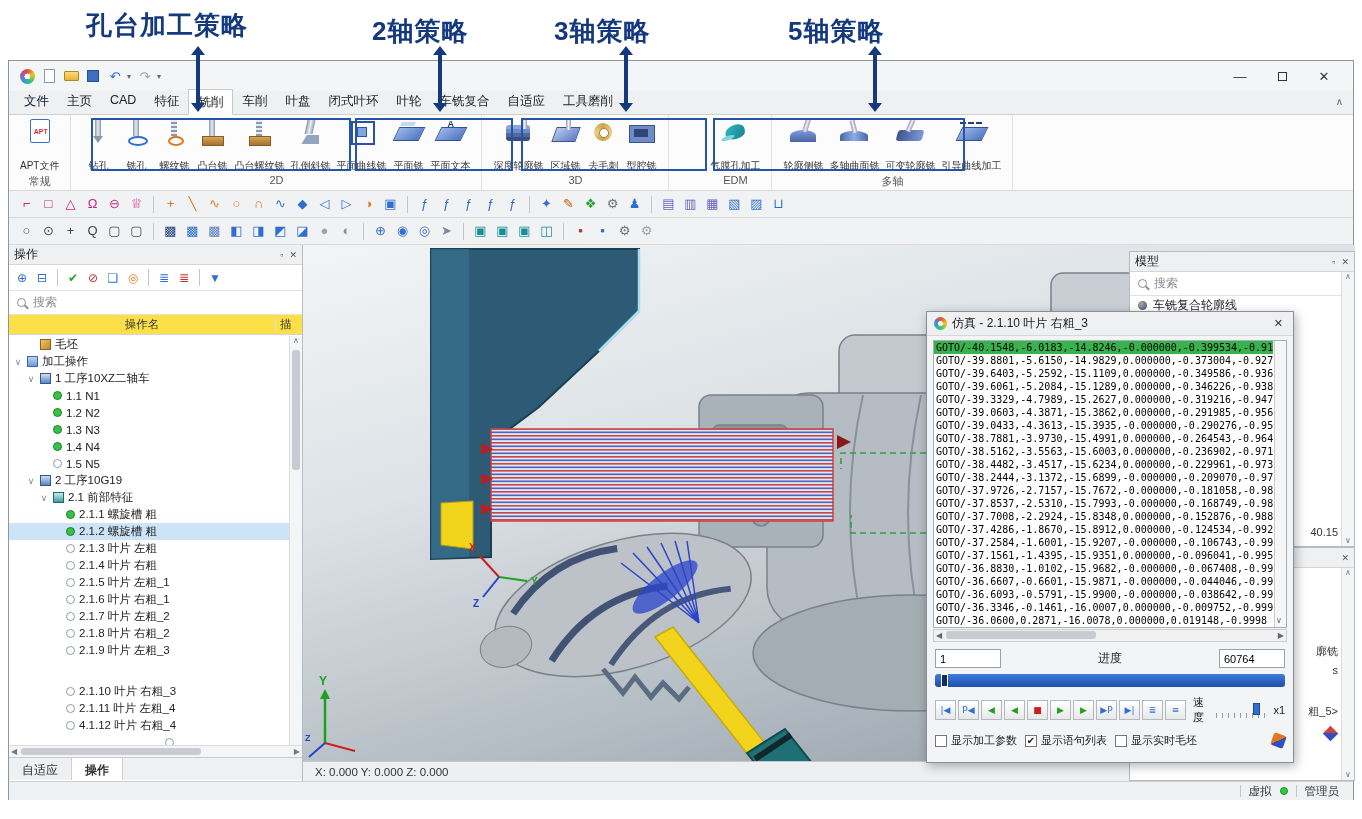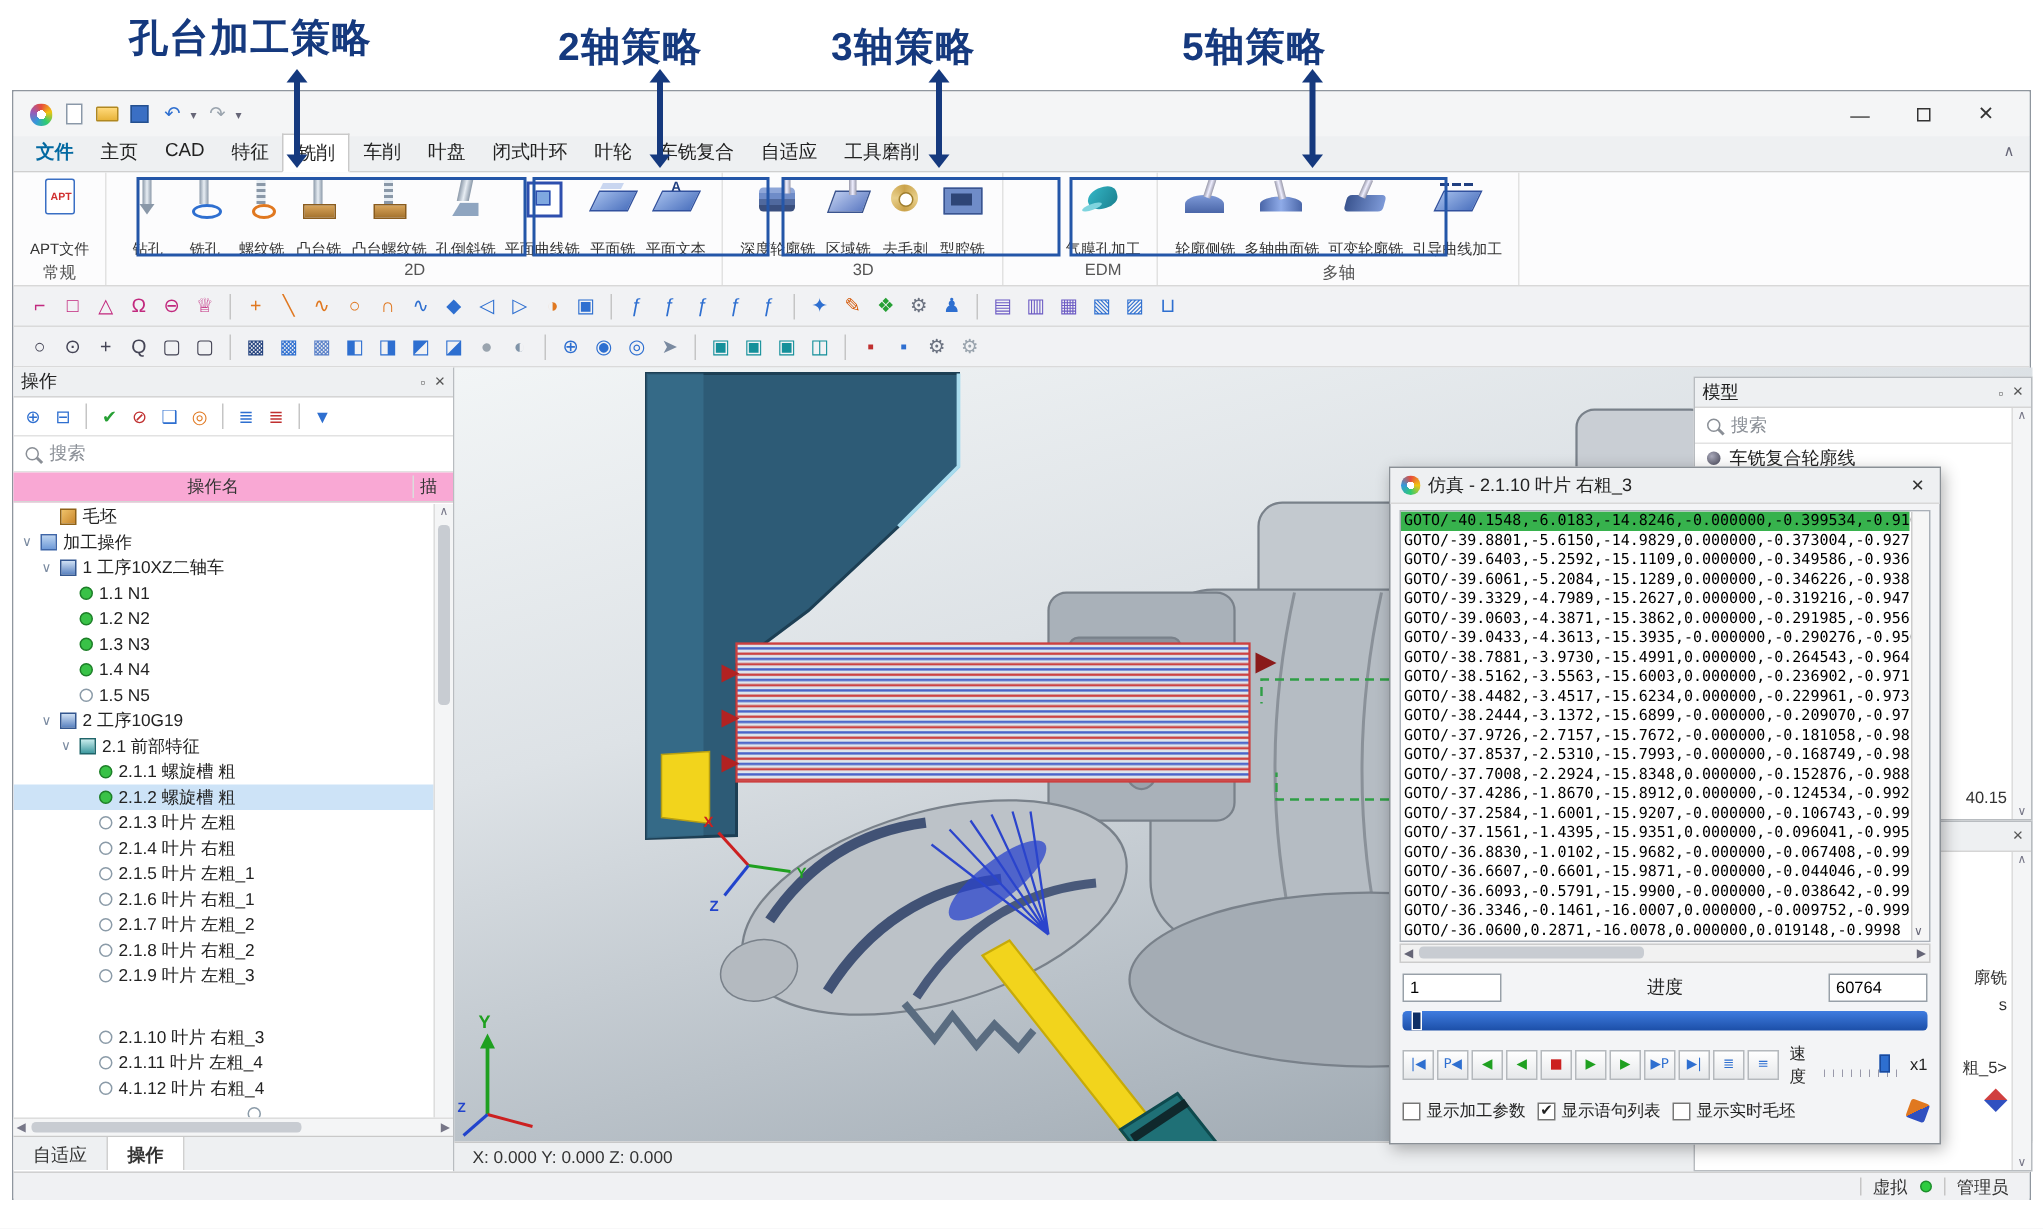--- a/index.html
+++ b/index.html
@@ -32,21 +32,21 @@
   .qi-new { width:11px; height:14px; background:#fff; border:1px solid #8a98a8; }
   .qi-open { width:15px; height:10px; background:linear-gradient(#ffd97a,#e8b43a); border:1px solid #b08820; border-radius:1px; }
   .qi-save { width:12px; height:12px; background:#3a6fc4; border:1px solid #24508f; }
   .caret { font-size:8px; color:#667; width:8px; }
   .tb-spacer { flex:1; }
   .wctl { width:42px; text-align:center; font-size:13px; color:#333; }
   .maxbox { display:inline-block; width:9px; height:9px; border:1.5px solid #333; }
 
   .tabrow { height:24px; display:flex; align-items:flex-end; background:#eef0f2; border-bottom:1px solid #cfcfcf; padding-left:6px; font-size:12.5px; position:relative; }
   .tab { padding:4px 9px 3px; color:#222; white-space:nowrap; }
-  .tab.file { color:#0369a1; font-weight:bold; }
+  .tab.file { color:#0f172a; font-weight:normal; }
   .tab.active { background:#fff; border:1px solid #c9c9c9; border-bottom:1px solid #fff; margin-bottom:-1px; }
   .collapse { position:absolute; right:10px; top:5px; font-size:10px; color:#667; }
 
   .ribbon { height:76px; background:#fcfcfd; border-bottom:1px solid #d8d8d8; display:flex; position:relative; }
   .rgroup { display:flex; flex-direction:column; border-right:1px solid #e2e2e2; padding:0 8px; }
   .rgroup.edm { margin-left:30px; }
   .ritems { flex:1; display:flex; align-items:flex-start; padding-top:3px; }
   .ritem { display:flex; flex-direction:column; align-items:center; padding:0 3px; min-width:34px; }
   .rilabel { font-size:10px; color:#333; white-space:nowrap; margin-top:13px; }
   .rlabel { height:16px; text-align:center; font-size:11px; color:#555; }
@@ -98,21 +98,21 @@
   
   .leftpanel { position:absolute; left:0; top:184px; width:294px; height:536px; background:#fff; border-right:1px solid #b8bcc0; font-size:12px; }
   .p-header { height:20px; background:#eef0f2; border-bottom:1px solid #d5d5d5; display:flex; align-items:center; padding:0 5px; font-size:12px; }
   .p-header .sp { flex:1; }
   .p-btn { font-size:9px; color:#555; margin-left:6px; }
   .lp-toolbar { height:26px; display:flex; align-items:center; gap:2px; padding:0 4px; border-bottom:1px solid #e2e2e2; }
   .lp-toolbar .tbi { width:18px; font-size:12px; }
   .searchrow { height:24px; display:flex; align-items:center; gap:7px; padding:0 8px; border-bottom:1px solid #e2e2e2; color:#8a8f96; }
   .lens { width:9px; height:9px; border:1.5px solid #8a8f96; border-radius:50%; position:relative; display:inline-block; }
   .lens::after { content:""; position:absolute; width:5px; height:1.5px; background:#8a8f96; right:-4px; bottom:-1px; transform:rotate(45deg); }
-  .lp-cols { height:20px; display:flex; align-items:center; border-bottom:1px solid #d5d5d5; background:#f9a8d4; font-size:11.5px; color:#333; }
+  .lp-cols { height:20px; display:flex; align-items:center; border-bottom:1px solid #d5d5d5; background:#fde047; font-size:11.5px; color:#333; }
   .lp-col1 { flex:1; text-align:center; border-right:1px solid #dcdcdc; }
   .lp-col2 { width:26px; text-align:left; padding-left:4px; }
   .lp-tree { height:410px; overflow:hidden; position:relative; font-size:11.5px; padding-top:1px; }
   .trow { height:17px; display:flex; align-items:center; gap:4px; white-space:nowrap; padding-right:16px; }
   .trow.sel { background:#cde3f7; }
   .exp { width:10px; color:#7a8aa0; font-size:9px; text-align:center; flex:none; }
   .ti { width:11px; height:11px; display:inline-block; flex:none; }
   .ti-stock { background:linear-gradient(135deg,#f0c36a,#c8862c); border:1px solid #8f6218; }
   .ti-folder { background:linear-gradient(180deg,#bcd4f0,#6f9ad8); border:1px solid #3f66a8; }
   .ti-op { background:linear-gradient(180deg,#cfe0f4,#5a82c0); border:1px solid #33568f; }

